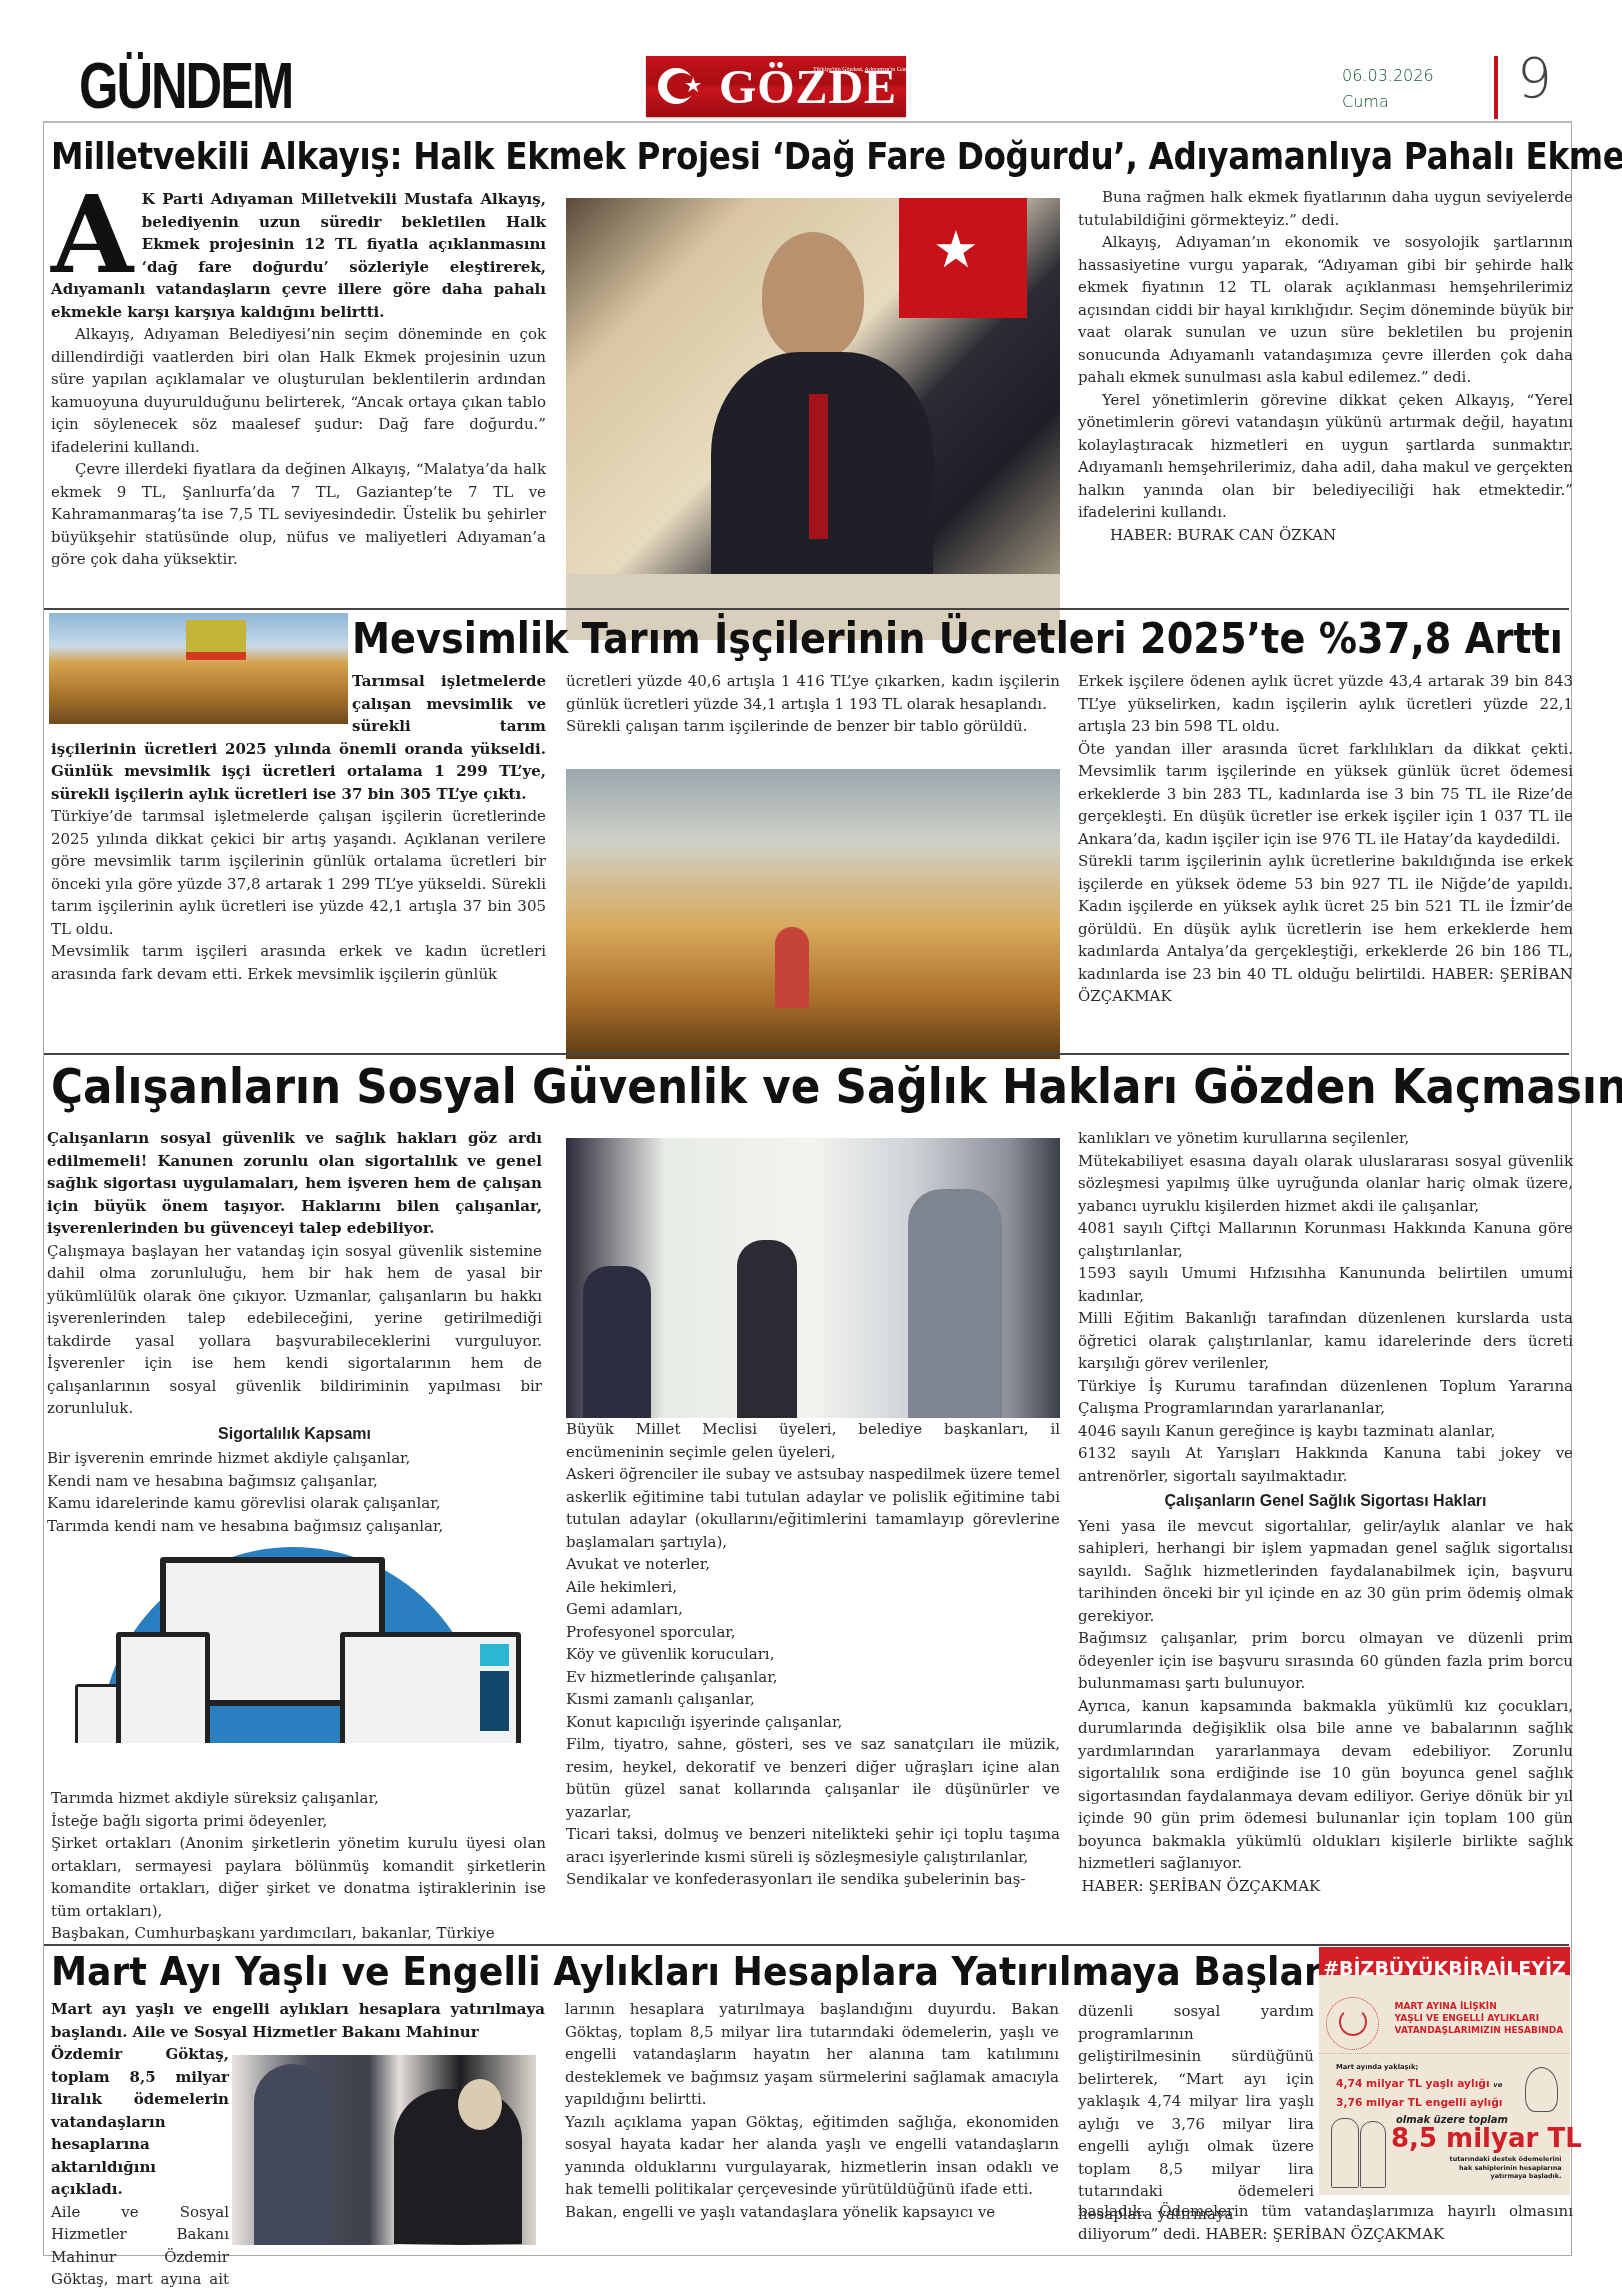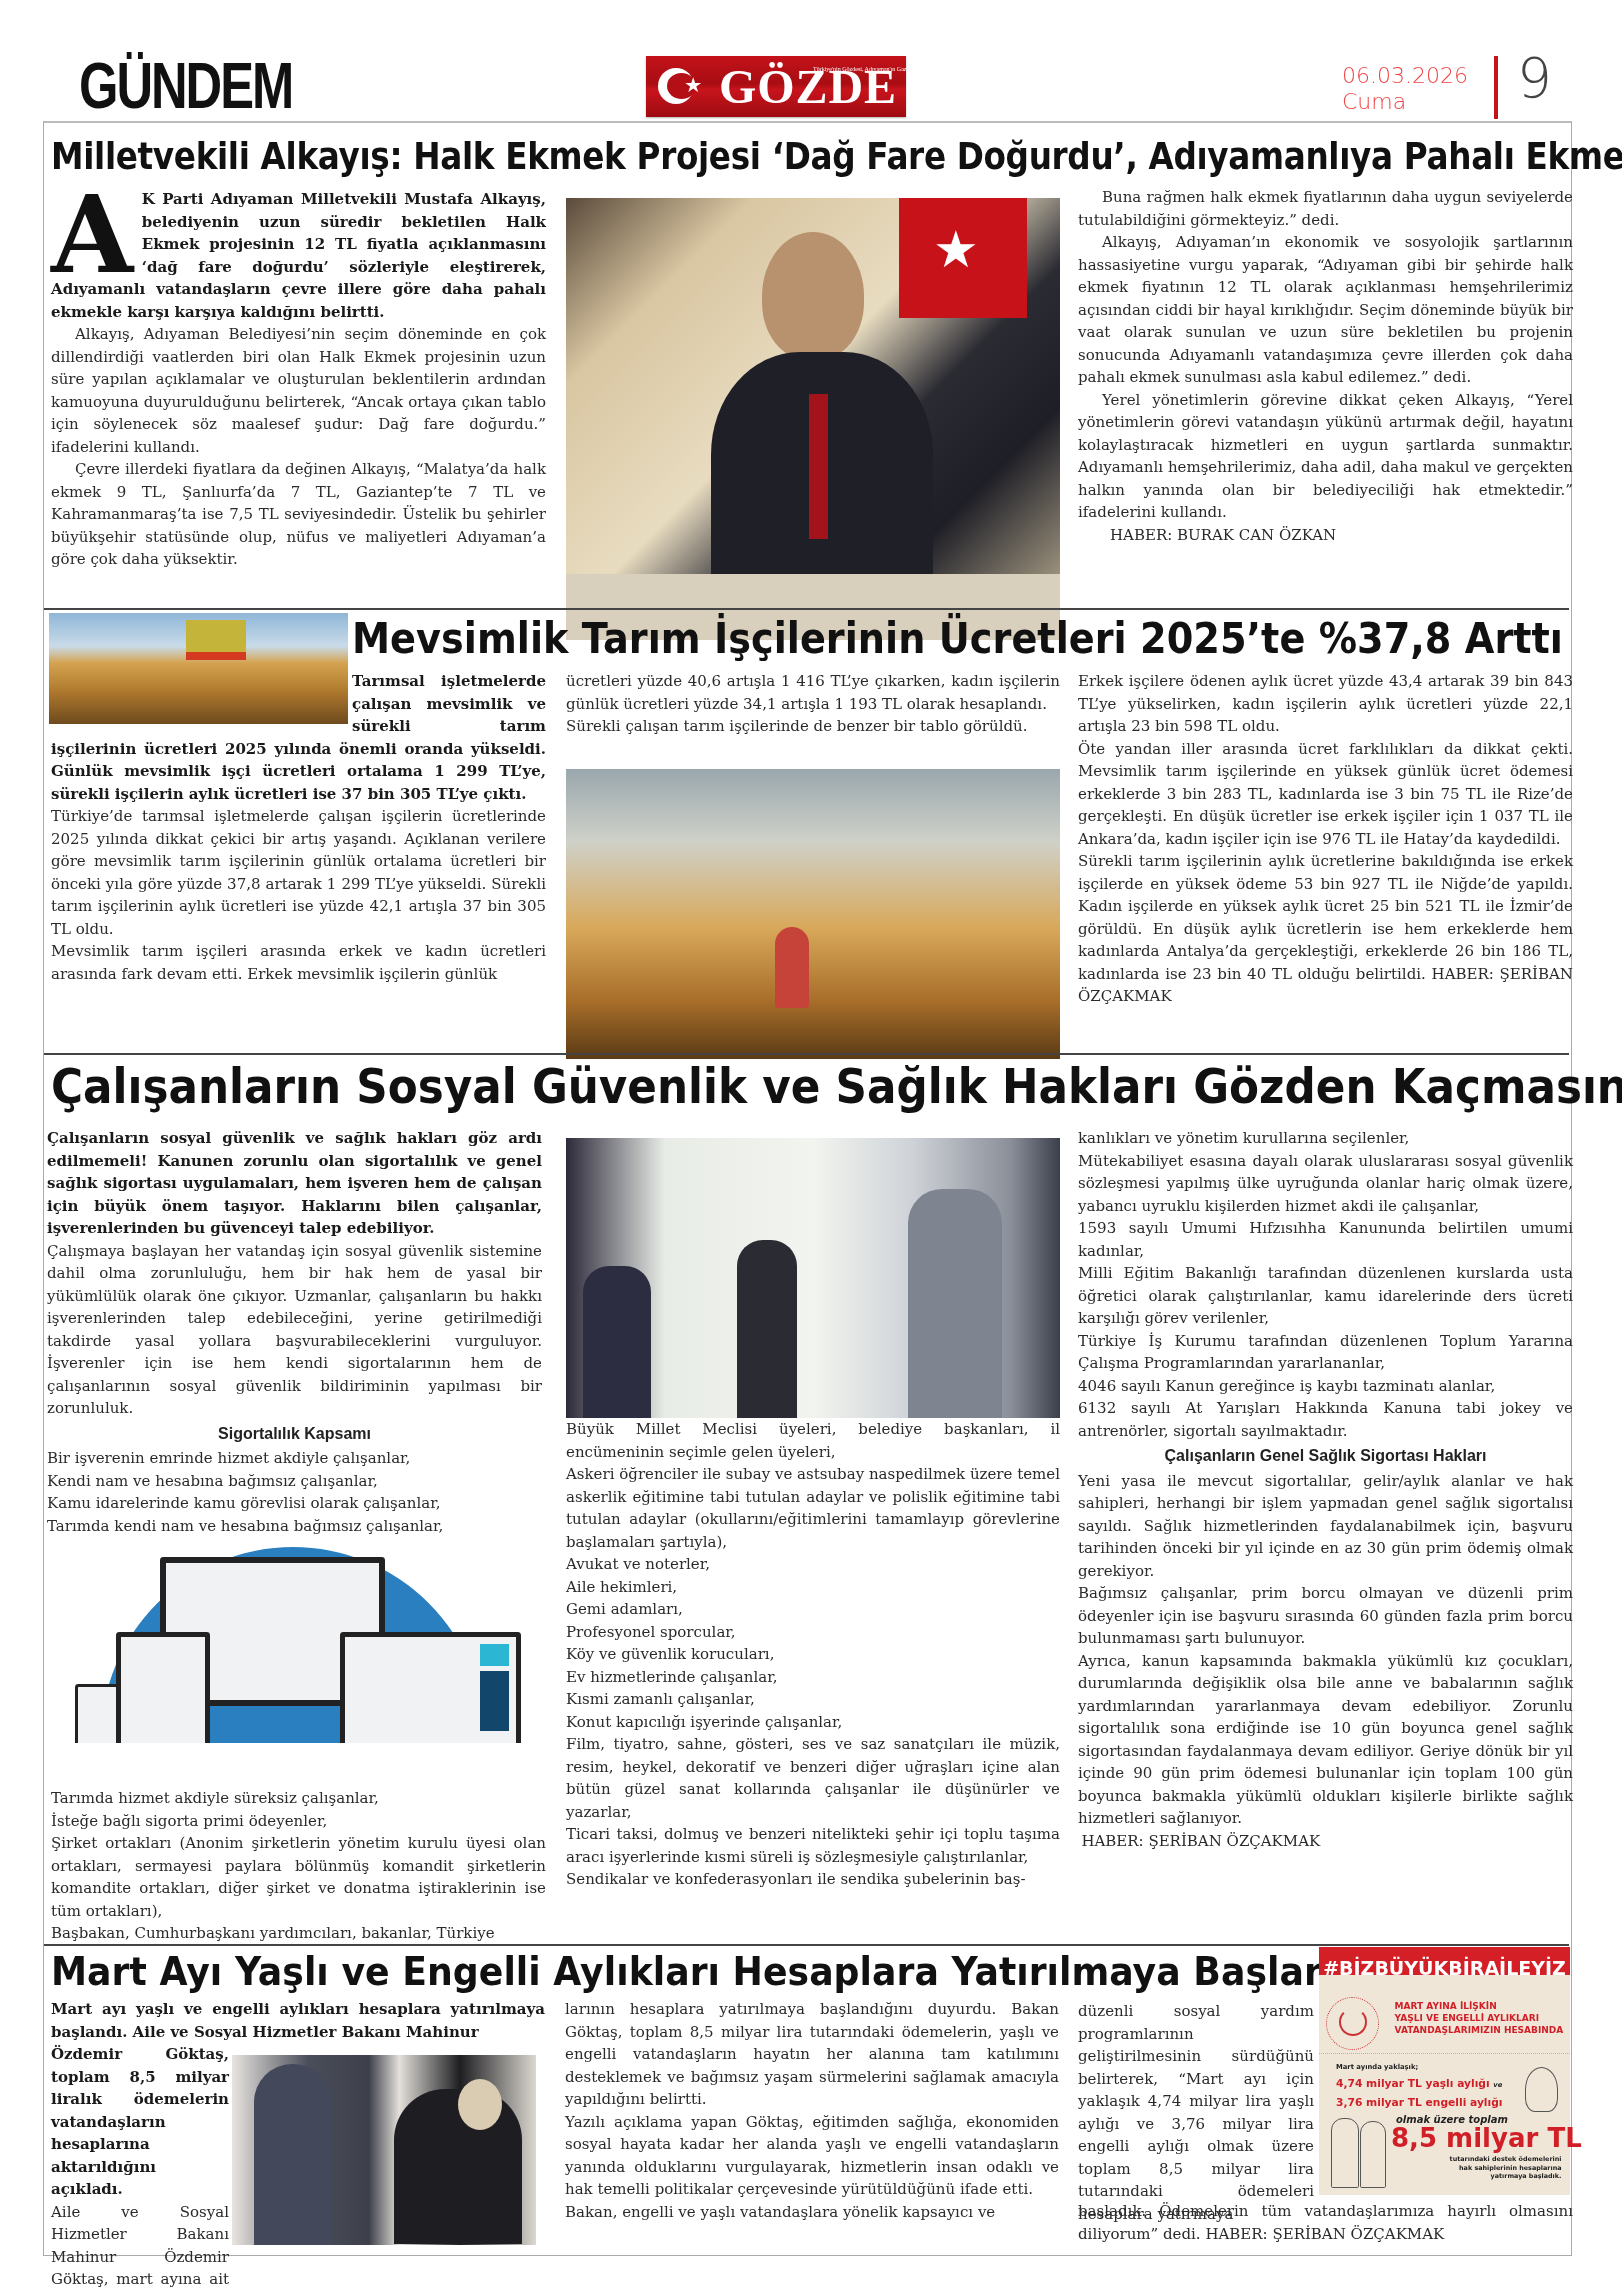--- a/index.html
+++ b/index.html
@@ -6,21 +6,21 @@
   body{width:1623px;height:2295px;position:relative;overflow:hidden;font-family:"DejaVu Serif",serif;color:#2a2a2a;}
   .abs{position:absolute;}
   
   .section-title{left:79px;top:53px;font-family:"Liberation Sans",sans-serif;font-weight:bold;font-size:65px;letter-spacing:-2.6px;transform:scaleX(0.78);transform-origin:left top;color:#111;line-height:1;}
   .logo{left:646px;top:56px;width:260px;height:61px;background:linear-gradient(180deg,#c4121a 0%,#a80d13 45%,#c8141c 55%,#9e0b11 100%);box-shadow:0 0.9px 1.7px rgba(0,0,0,.3);}
   .logo-moon{position:absolute;left:12px;top:12px;width:36px;height:36px;border-radius:50%;background:#fff;}
   .logo-moon::after{content:"";position:absolute;left:9.4px;top:5.1px;width:29px;height:26px;border-radius:50%;background:#b40f17;}
   .logo-star{position:absolute;left:38px;top:19px;color:#fff;font-size:20.5px;line-height:1;}
   .logo-text{position:absolute;left:73px;top:3.4px;font-family:"Liberation Serif",serif;font-weight:bold;color:#fff;font-size:48px;letter-spacing:0.9px;line-height:55px;}
   .logo-tag{position:absolute;left:167px;top:10.2px;font-family:"Liberation Serif",serif;font-size:6px;color:#fff;white-space:nowrap;}
-  .date{left:1342px;top:63px;font-family:"DejaVu Sans",sans-serif;font-weight:200;color:#ef4444;font-size:22px;line-height:26px;}
+  .date{left:1342px;top:63px;font-family:"DejaVu Sans",sans-serif;font-weight:200;color:#14532d;font-size:16px;line-height:26px;}
   .redbar{left:1494px;top:56px;width:4.3px;height:63px;background:#c4141b;}
   .pageno{left:1517px;top:51px;font-family:"DejaVu Sans",sans-serif;font-weight:200;font-size:55px;color:#444;line-height:1;}
   .frame{left:43px;top:121px;width:1529px;height:2135px;border:1.3px solid #aaa;border-top:2.6px solid #bbb;box-sizing:border-box;}
   .rule{position:absolute;height:1.7px;background:#444;}
   .headline{font-family:"DejaVu Sans",sans-serif;font-weight:bold;color:#111;white-space:nowrap;transform-origin:left top;line-height:1;}
   .col{font-size:15px;line-height:22.5px;text-align:justify;}
   .col p{margin:0;}
   .col .b{font-weight:bold;color:#1a1a1a;}
   .ind{text-indent:24px;}
   .sub{font-family:"Liberation Sans",sans-serif;font-weight:bold;text-align:center;font-size:16px;margin:3.4px 0 1.7px 0 !important;color:#222;}
@@ -162,20 +162,21 @@
   <p>Kısmi zamanlı çalışanlar,</p>
   <p>Konut kapıcılığı işyerinde çalışanlar,</p>
   <p>Film, tiyatro, sahne, gösteri, ses ve saz sanatçıları ile müzik, resim, heykel, dekoratif ve benzeri diğer uğraşları içine alan bütün güzel sanat kollarında çalışanlar ile düşünürler ve yazarlar,</p>
   <p>Ticari taksi, dolmuş ve benzeri nitelikteki şehir içi toplu taşıma aracı işyerlerinde kısmi süreli iş sözleşmesiyle çalıştırılanlar,</p>
   <p>Sendikalar ve konfederasyonları ile sendika şubelerinin baş-</p>
 </div>
 
 <div class="abs col" style="left:1078px;top:1127px;width:495px;">
   <p>kanlıkları ve yönetim kurullarına seçilenler,</p>
   <p>Mütekabiliyet esasına dayalı olarak uluslararası sosyal güvenlik sözleşmesi yapılmış ülke uyruğunda olanlar hariç olmak üzere, yabancı uyruklu kişilerden hizmet akdi ile çalışanlar,</p>
+  <p>4081 sayılı Çiftçi Mallarının Korunması Hakkında Kanuna göre çalıştırılanlar,</p>
   <p>1593 sayılı Umumi Hıfzısıhha Kanununda belirtilen umumi kadınlar,</p>
   <p>Milli Eğitim Bakanlığı tarafından düzenlenen kurslarda usta öğretici olarak çalıştırılanlar, kamu idarelerinde ders ücreti karşılığı görev verilenler,</p>
   <p>Türkiye İş Kurumu tarafından düzenlenen Toplum Yararına Çalışma Programlarından yararlananlar,</p>
   <p>4046 sayılı Kanun gereğince iş kaybı tazminatı alanlar,</p>
   <p>6132 sayılı At Yarışları Hakkında Kanuna tabi jokey ve antrenörler, sigortalı sayılmaktadır.</p>
   <p class="sub">Çalışanların Genel Sağlık Sigortası Hakları</p>
   <p>Yeni yasa ile mevcut sigortalılar, gelir/aylık alanlar ve hak sahipleri, herhangi bir işlem yapmadan genel sağlık sigortalısı sayıldı. Sağlık hizmetlerinden faydalanabilmek için, başvuru tarihinden önceki bir yıl içinde en az 30 gün prim ödemiş olmak gerekiyor.</p>
   <p>Bağımsız çalışanlar, prim borcu olmayan ve düzenli prim ödeyenler için ise başvuru sırasında 60 günden fazla prim borcu bulunmaması şartı bulunuyor.</p>
   <p>Ayrıca, kanun kapsamında bakmakla yükümlü kız çocukları, durumlarında değişiklik olsa bile anne ve babalarının sağlık yardımlarından yararlanmaya devam edebiliyor. Zorunlu sigortalılık sona erdiğinde ise 10 gün boyunca genel sağlık sigortasından faydalanmaya devam ediliyor. Geriye dönük bir yıl içinde 90 gün prim ödemesi bulunanlar için toplam 100 gün boyunca bakmakla yükümlü oldukları kişilerle birlikte sağlık hizmetleri sağlanıyor.</p>
   <p style="padding-left:3.4px;">HABER: ŞERİBAN ÖZÇAKMAK</p>

